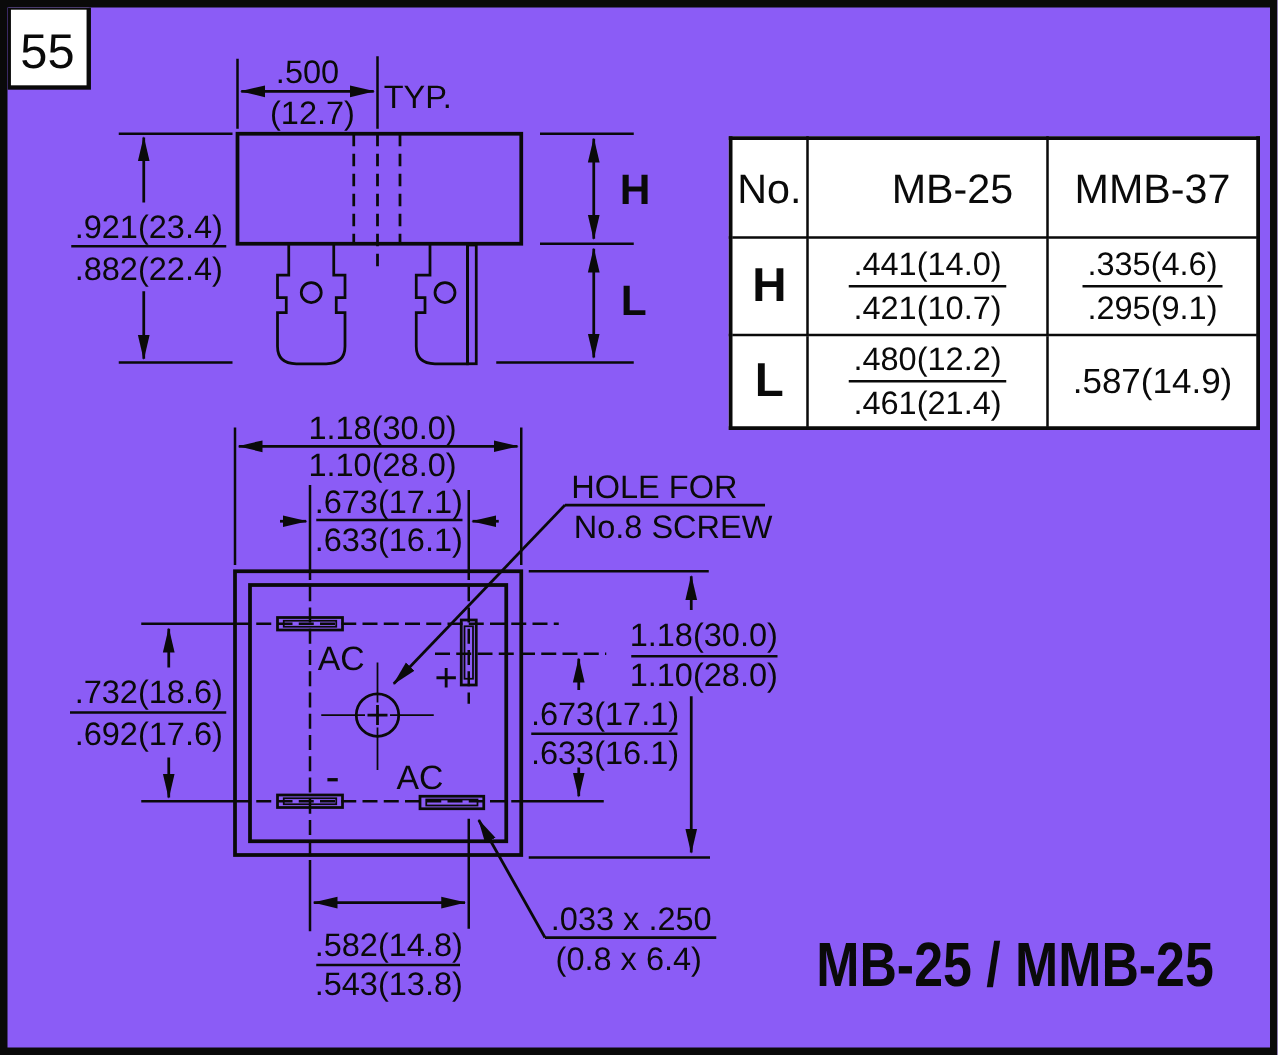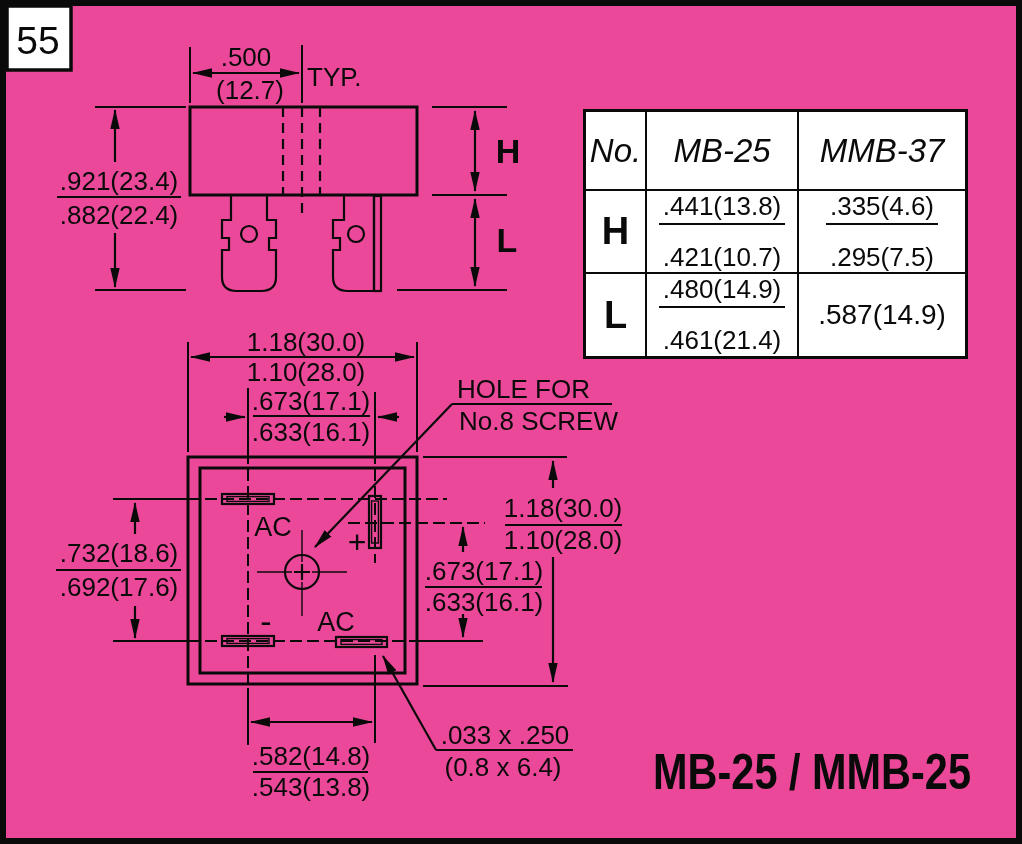--- a/index.html
+++ b/index.html
@@ -1,20 +1,20 @@
 <!DOCTYPE html>
 <html><head>
 <meta charset="utf-8">
 <style>
   html,body{margin:0;padding:0;background:#e8e8e8;}
   .page{
     position:relative;
     width:1022px;height:844px;
     box-sizing:border-box;
-    background:#ec4899;
+    background:#8b5cf6;
     border:6px solid #0a0a0a;
     overflow:hidden;
     font-family:"Liberation Sans",sans-serif;
   }
   svg{position:absolute;left:0;top:0;}
   svg text{fill:#0a0a0a;font-family:"Liberation Sans",sans-serif;}
   .ln{stroke:#0a0a0a;stroke-width:2.2;fill:none;}
   .ln3{stroke:#0a0a0a;stroke-width:3;fill:none;}
   .ln15{stroke:#0a0a0a;stroke-width:1.4;fill:none;}
   .cl{stroke:#0a0a0a;stroke-width:2;fill:none;stroke-dasharray:12 5;}
@@ -27,25 +27,25 @@
   .pgnum{font-size:39px;}
   .title{font-size:50px;font-weight:bold;}
   .dim-table{
     position:absolute;left:577px;top:103px;
     border-collapse:collapse;background:#fff;color:#0a0a0a;
   }
   .dim-table th,.dim-table td{
     border:2.5px solid #0a0a0a;text-align:center;vertical-align:middle;padding:0;
   }
   .dim-table{border:3px solid #0a0a0a;}
-  .dim-table th{font-size:33px;font-weight:normal;font-style:italic;}
+  .dim-table th{font-size:33px;font-weight:normal;}
   .hl{font-size:38px;font-weight:bold;}
   .fr{display:inline-block;font-size:26px;line-height:1.18;}
   .ft{display:block;border-bottom:2.5px solid #0a0a0a;padding:0 4px 1px;}
-  .fb{display:block;padding-top:17px;}
+  .fb{display:block;padding-top:1px;}
   .single{font-size:28px;}
 </style>
 </head>
 <body>
 
 <div class="page">
 
 <svg width="1010" height="832" viewBox="6 6 1010 832">
   <defs>
     <marker id="arw" viewBox="0 0 20 11" refX="19" refY="5.5" markerWidth="20" markerHeight="11" markerUnits="userSpaceOnUse" orient="auto-start-reverse">
@@ -205,43 +205,43 @@
     </g>
   </g>
 
   <text class="title mid" x="812" y="789" textLength="318" lengthAdjust="spacingAndGlyphs">MB-25 / MMB-25</text>
 </svg>
 
 <table class="dim-table">
   <tbody>
         <tr>
     <th style="width:59px;height:77px;">No.</th>
-    <th style="width:150px;">MB-25</th>
+    <th style="width:150px;padding-left:40px;">MB-25</th>
     <th style="width:166px;">MMB-37</th>
   </tr>
   <tr>
     <td class="hl" style="height:76px;">H</td>
     <td>
       <span class="fr">
-        <span class="ft">.441(13.8)</span>
+        <span class="ft">.441(14.0)</span>
         <span class="fb">.421(10.7)</span>
       </span>
     </td>
     <td>
       <span class="fr">
         <span class="ft">.335(4.6)</span>
-        <span class="fb">.295(7.5)</span>
+        <span class="fb">.295(9.1)</span>
       </span>
     </td>
   </tr>
   <tr>
     <td class="hl" style="height:72px;">L</td>
     <td>
       <span class="fr">
-        <span class="ft">.480(14.9)</span>
+        <span class="ft">.480(12.2)</span>
         <span class="fb">.461(21.4)</span>
       </span>
     </td>
     <td class="single">.587(14.9)</td>
   </tr>
 </tbody>
     </table>
 
 </div>
 

